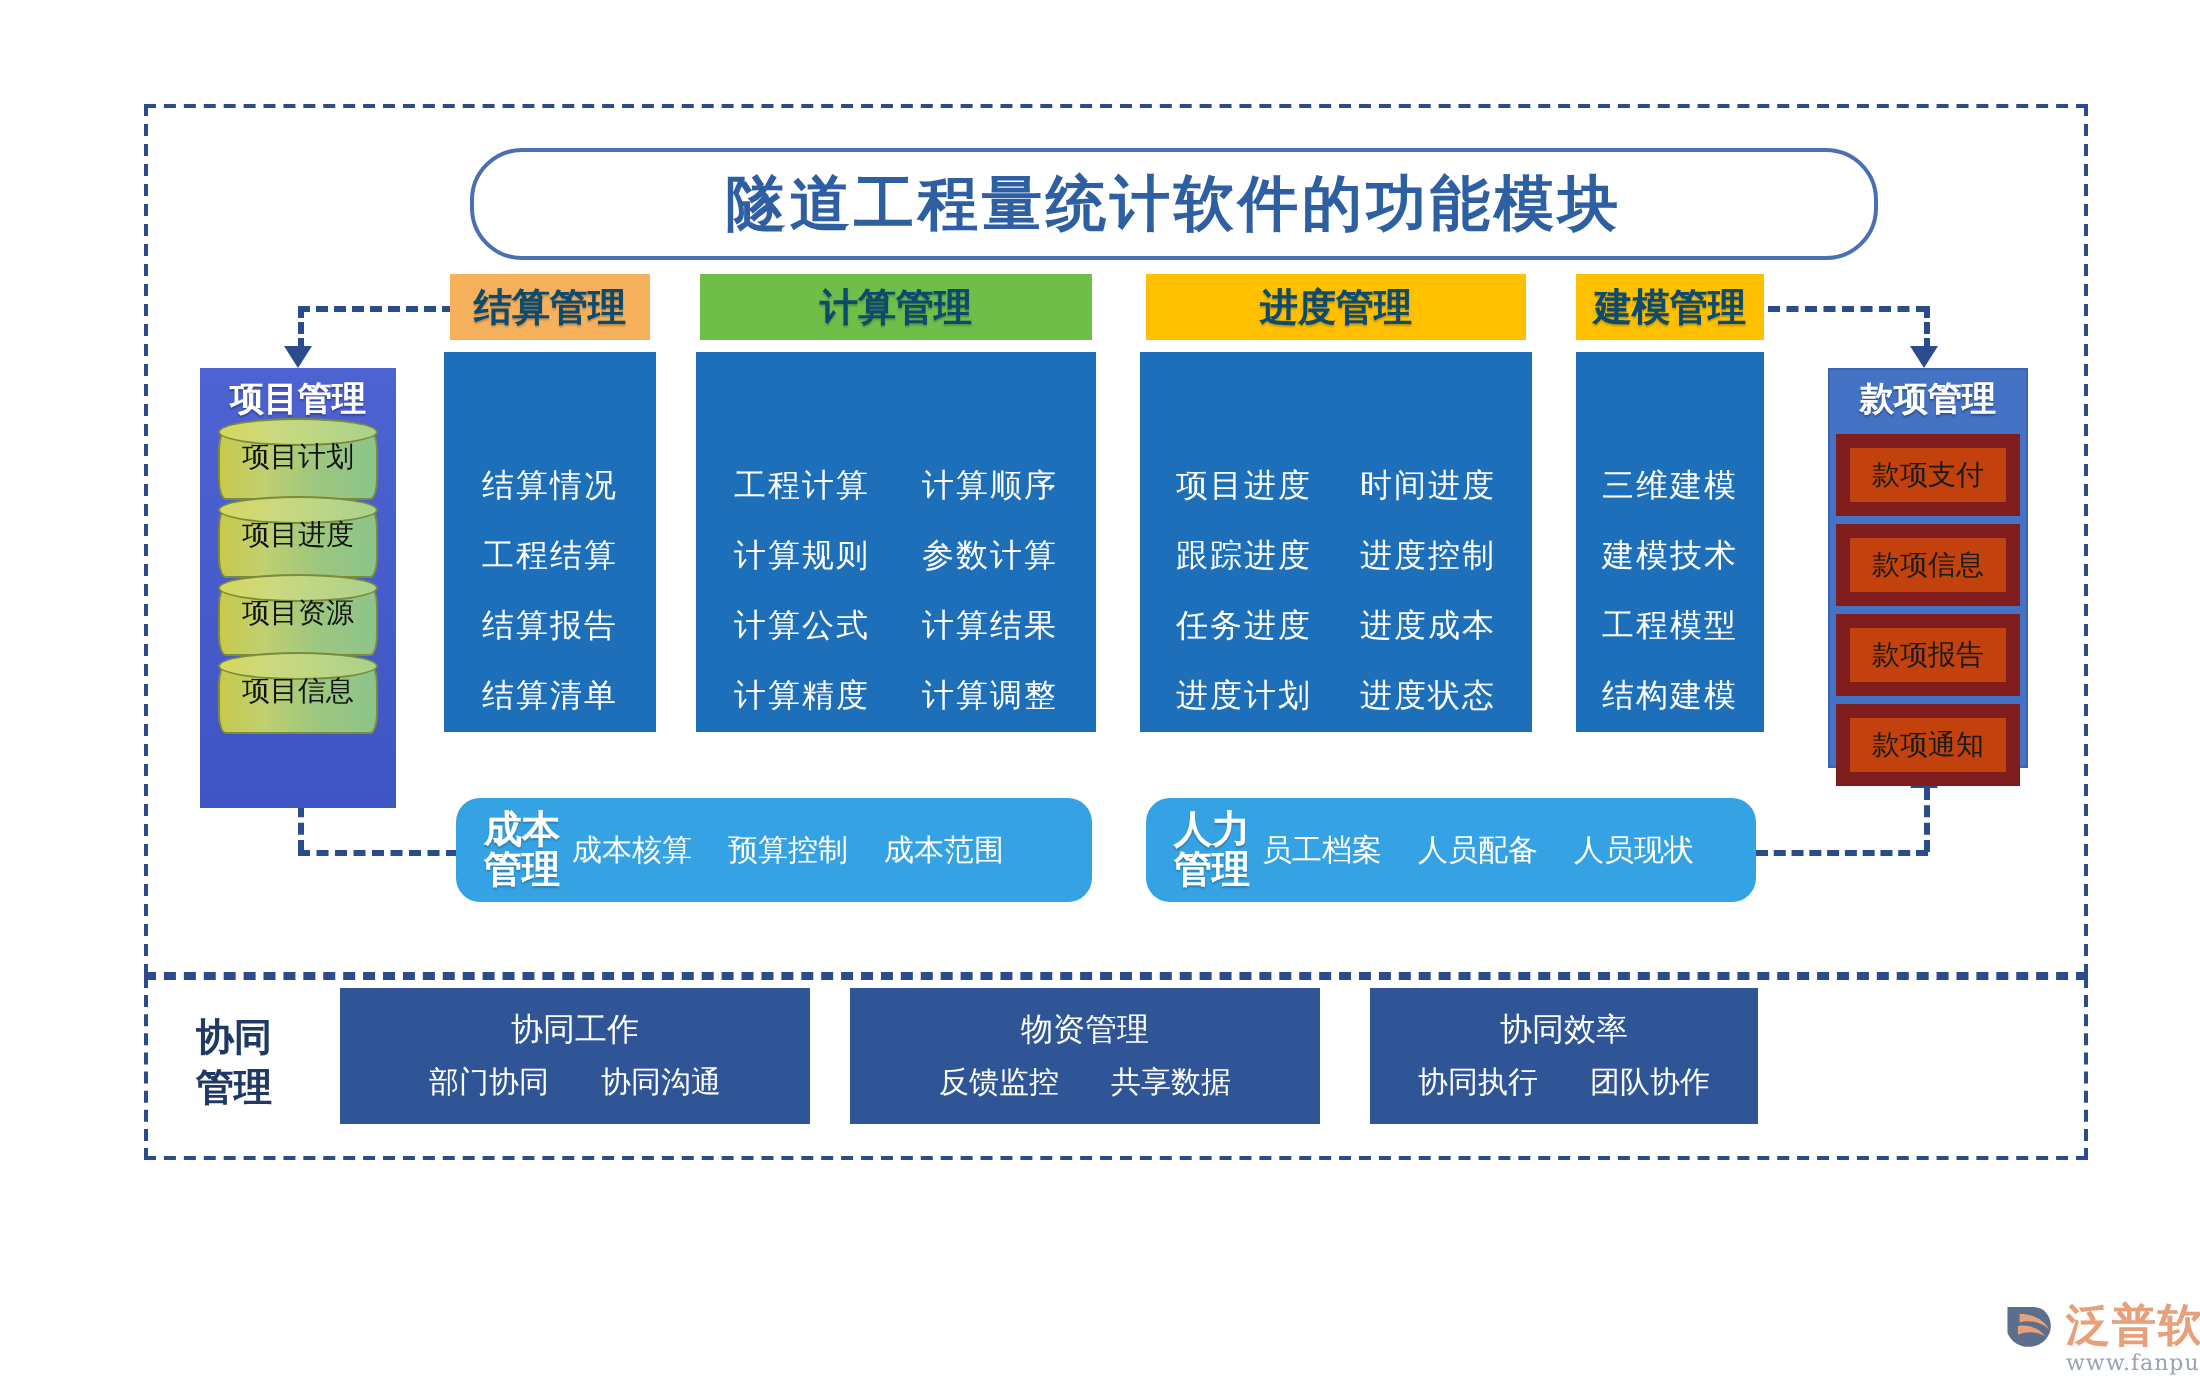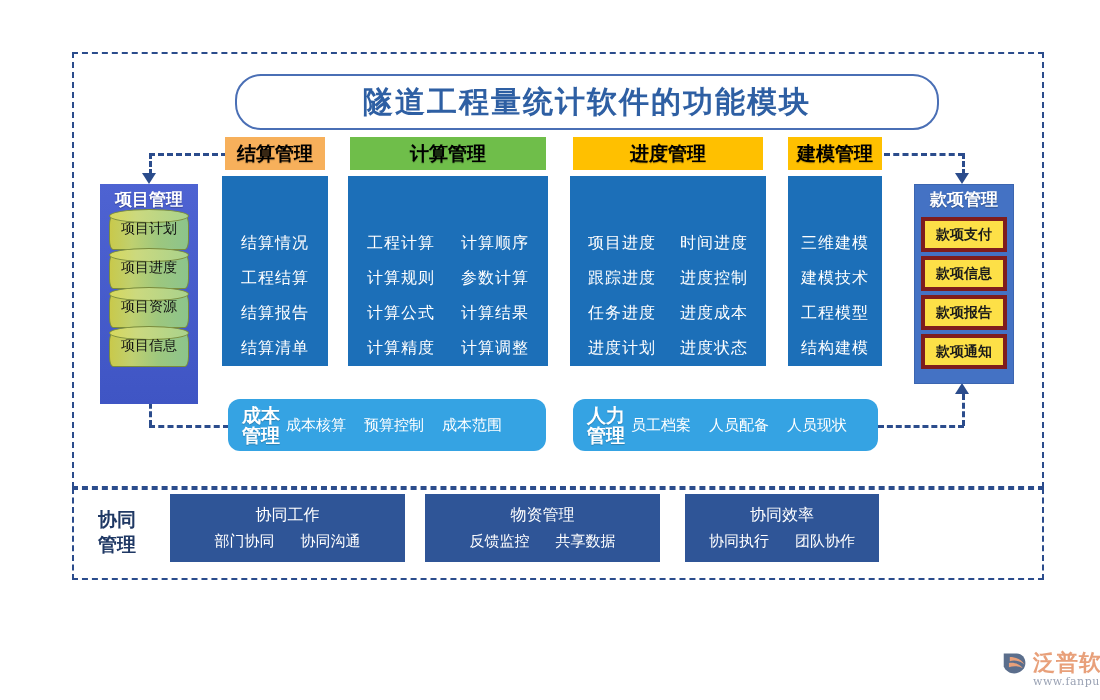--- a/index.html
+++ b/index.html
@@ -22,21 +22,21 @@
     display:flex;align-items:center;justify-content:center;
   }
   #title-box .t{
     font-size:30px;font-weight:bold;color:#2E5FA3;letter-spacing:2px;
     font-family:"DejaVu Serif","Liberation Serif",serif;
   }
 
   
   .col-head{
     position:absolute;height:33px;display:flex;align-items:center;justify-content:center;
-    color:#000000;font-weight:bold;font-size:19px;
+    color:#0c4a6e;font-weight:bold;font-size:19px;
     font-family:"DejaVu Serif","Liberation Serif",serif;
     text-shadow:0 1px 1px rgba(0,0,0,.22);
   }
   
   .col-body{
     position:absolute;background:#1C6FB8;color:#ffffff;
     display:flex;flex-direction:column;justify-content:flex-end;
     font-size:16px;
   }
   .col-body .row{display:flex;justify-content:space-around;align-items:center;padding:7px 6px;}
@@ -84,22 +84,22 @@
   #box-payment{
     position:absolute;left:914px;top:184px;width:98px;height:198px;
     background:#4472C4;border:1px solid #3B65B0;
   }
   #box-payment .pay-title{
     text-align:center;color:#ffffff;font-weight:bold;font-size:17px;padding:3px 0 2px 0;
     font-family:"DejaVu Serif","Liberation Serif",serif;
     text-shadow:0 1px 1px rgba(0,0,0,.3);
   }
   .pay-item{
-    width:78px;height:27px;margin:4px auto 0 auto;background:#fde047;border:4px solid #7f1d1d;
-    display:flex;align-items:center;justify-content:center;font-size:14px;color:#1A1A1A;font-weight:bold;
+    width:78px;height:27px;margin:4px auto 0 auto;background:#c2410c;border:7px solid #7f1d1d;
+    display:flex;align-items:center;justify-content:center;font-size:14px;color:#1A1A1A;
   }
 
   
   .pill{
     position:absolute;background:#35A3E3;border-radius:12px;color:#ffffff;
     display:flex;align-items:center;
   }
   .pill .pill-title{
     font-weight:bold;font-size:19px;line-height:20px;padding:0 6px 0 14px;white-space:pre-line;
     font-family:"DejaVu Serif","Liberation Serif",serif;

